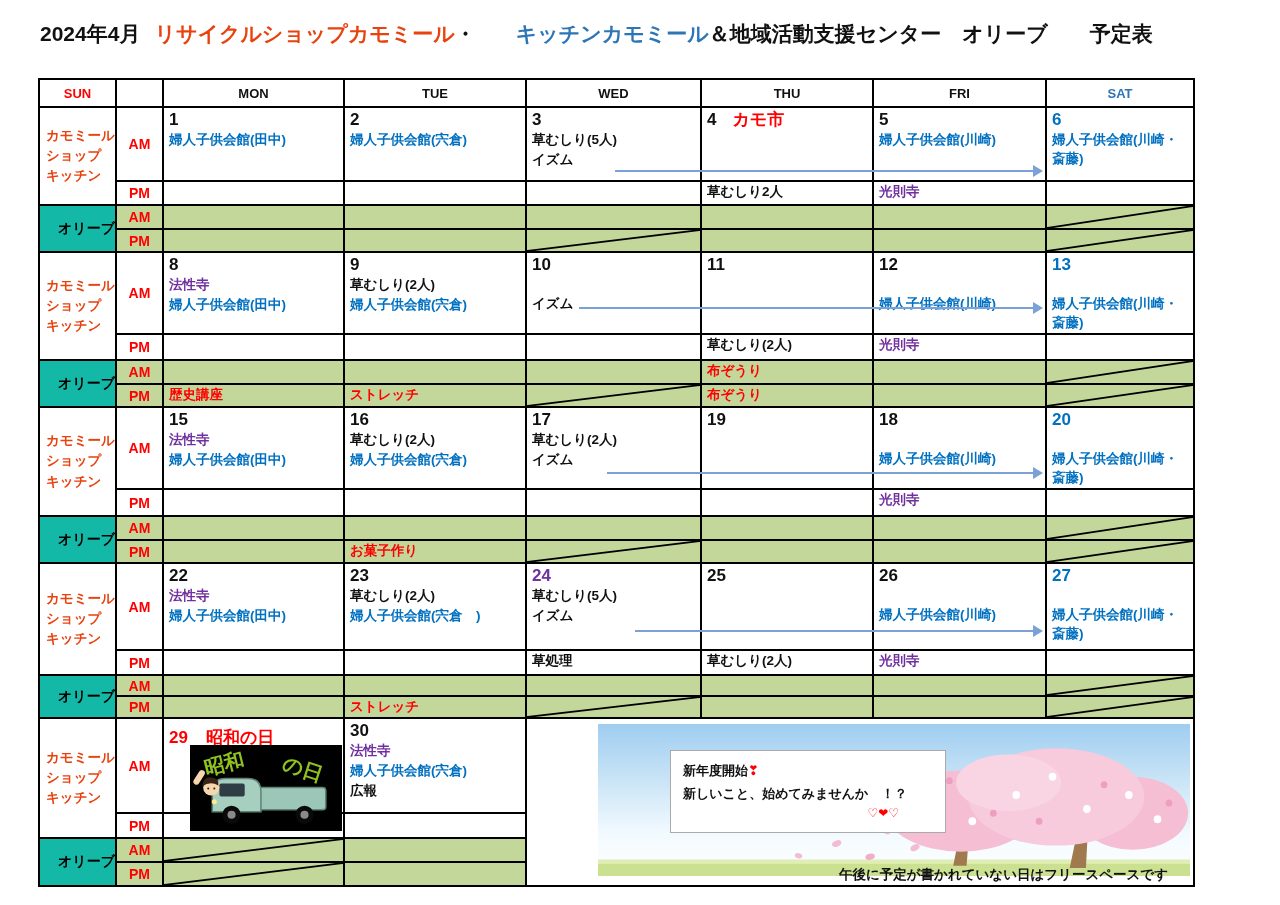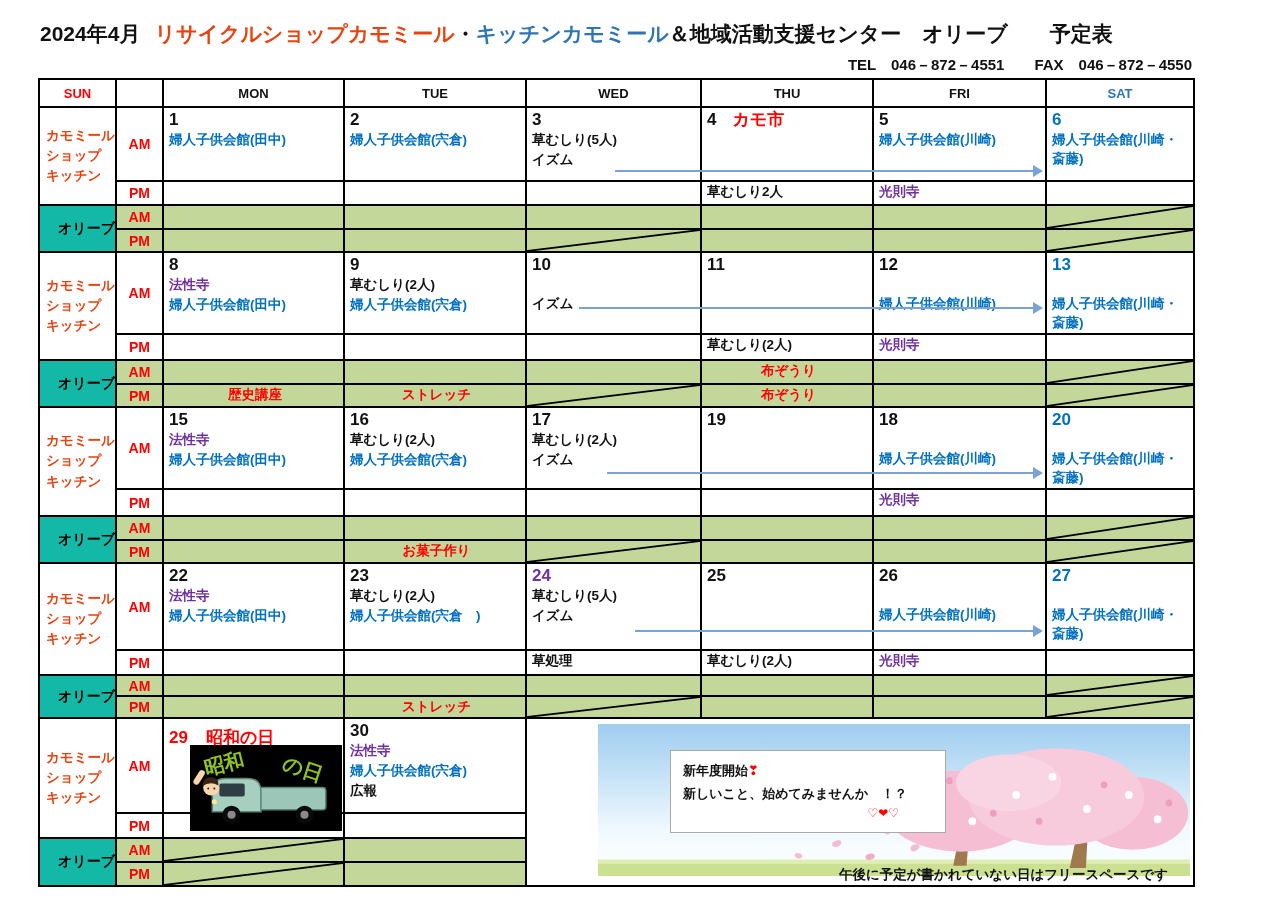--- a/index.html
+++ b/index.html
@@ -3,21 +3,21 @@
 <meta charset="utf-8">
 <style>
   html,body{margin:0;padding:0;background:#fff;}
   #page{position:relative;width:1280px;height:905px;background:#fff;overflow:hidden;
         font-family:"Liberation Sans","DejaVu Sans",sans-serif;font-weight:bold;color:#111;}
 
   
   .title{position:absolute;left:40px;top:20px;font-size:21px;white-space:nowrap;}
   .title .sp{margin-left:14px;}
   .t-shop{color:#e8430f;}
-  .t-kitchen{color:#2e75b6;}
+  .t-kitchen{color:#2e75b6;margin-left:40px;}
   .contact{position:absolute;top:56px;right:88px;font-size:15px;}
   .footer{position:absolute;top:866px;right:112px;font-size:13.5px;}
 
   
   table{position:absolute;left:38px;top:78px;border-collapse:collapse;table-layout:fixed;}
   td,th{border:2px solid #000;padding:0;vertical-align:top;font-size:13.5px;overflow:visible;}
   th{font-size:13px;vertical-align:middle;text-align:center;background:#fff;font-weight:bold;margin-top:8px;}
   .th-sun{color:#ff0000;} .th-sat{color:#2e75b6;}
 
   .side{vertical-align:middle;}
@@ -26,21 +26,21 @@
   .ap{color:#ff0000;text-align:center;vertical-align:middle;font-size:14px;background:#fff;}
   .og{background:#c4d79b;}
   .dg{background-image:linear-gradient(to bottom right,
        transparent calc(50% - 1.4px),#000 calc(50% - .4px),#000 calc(50% + .4px),transparent calc(50% + 1.4px));}
 
   .day{background:#fff;}
   .rel{position:relative;}
   .d{font-size:17px;line-height:20px;padding:2px 0 0 5px;}
   .ln{padding:0 2px 1px 5px;line-height:19px;}
   .mt{margin-top:19px;}
-  .t-blue{color:#0070c0;} .t-purple{color:#7030a0;} .t-red{color:#ff0000;text-align:center;} .t-satblue{color:#0070c0;}
+  .t-blue{color:#0070c0;} .t-purple{color:#7030a0;} .t-red{color:#ff0000;} .t-satblue{color:#0070c0;}
   .drow{display:flex;gap:16px;align-items:flex-start;}
   .kamoichi{font-size:17px;line-height:20px;padding-top:2px;}
   .d29{display:flex;gap:18px;padding:9px 0 0 5px;font-size:17px;line-height:20px;color:#ff0000;}
 
   
   .arrow{position:absolute;height:0;border-top:2px solid #7aa2d6;z-index:4;}
   .arrow::after{content:"";position:absolute;right:-2px;top:-7px;width:0;height:0;
     border-left:10px solid #7aa2d6;border-top:6px solid transparent;border-bottom:6px solid transparent;}
   .a1{left:88px;top:62px;width:426px;}
   .a2{left:52px;top:54px;width:462px;}
@@ -61,21 +61,20 @@
   .notice .hearts{color:#ff0000;text-align:right;padding-right:36px;font-size:12px;line-height:1.2;}
 </style>
 </head>
 <body>
 
 <div id="page">
 
   <div class="title">
     <span>2024年4月</span><span class="sp t-shop">リサイクルショップカモミール</span><span>・</span><span class="t-kitchen">キッチンカモミール</span><span>＆地域活動支援センター　オリーブ　　予定表</span>
   </div>
-  <div class="contact">TEL　046－872－4551　　FAX　046－872－4550</div>
 
   <table>
     <colgroup>
       <col style="width:77px">
         <col style="width:47px">
         <col style="width:181px">
         <col style="width:182px">
       <col style="width:175px">
         <col style="width:172px">
         <col style="width:173px">

